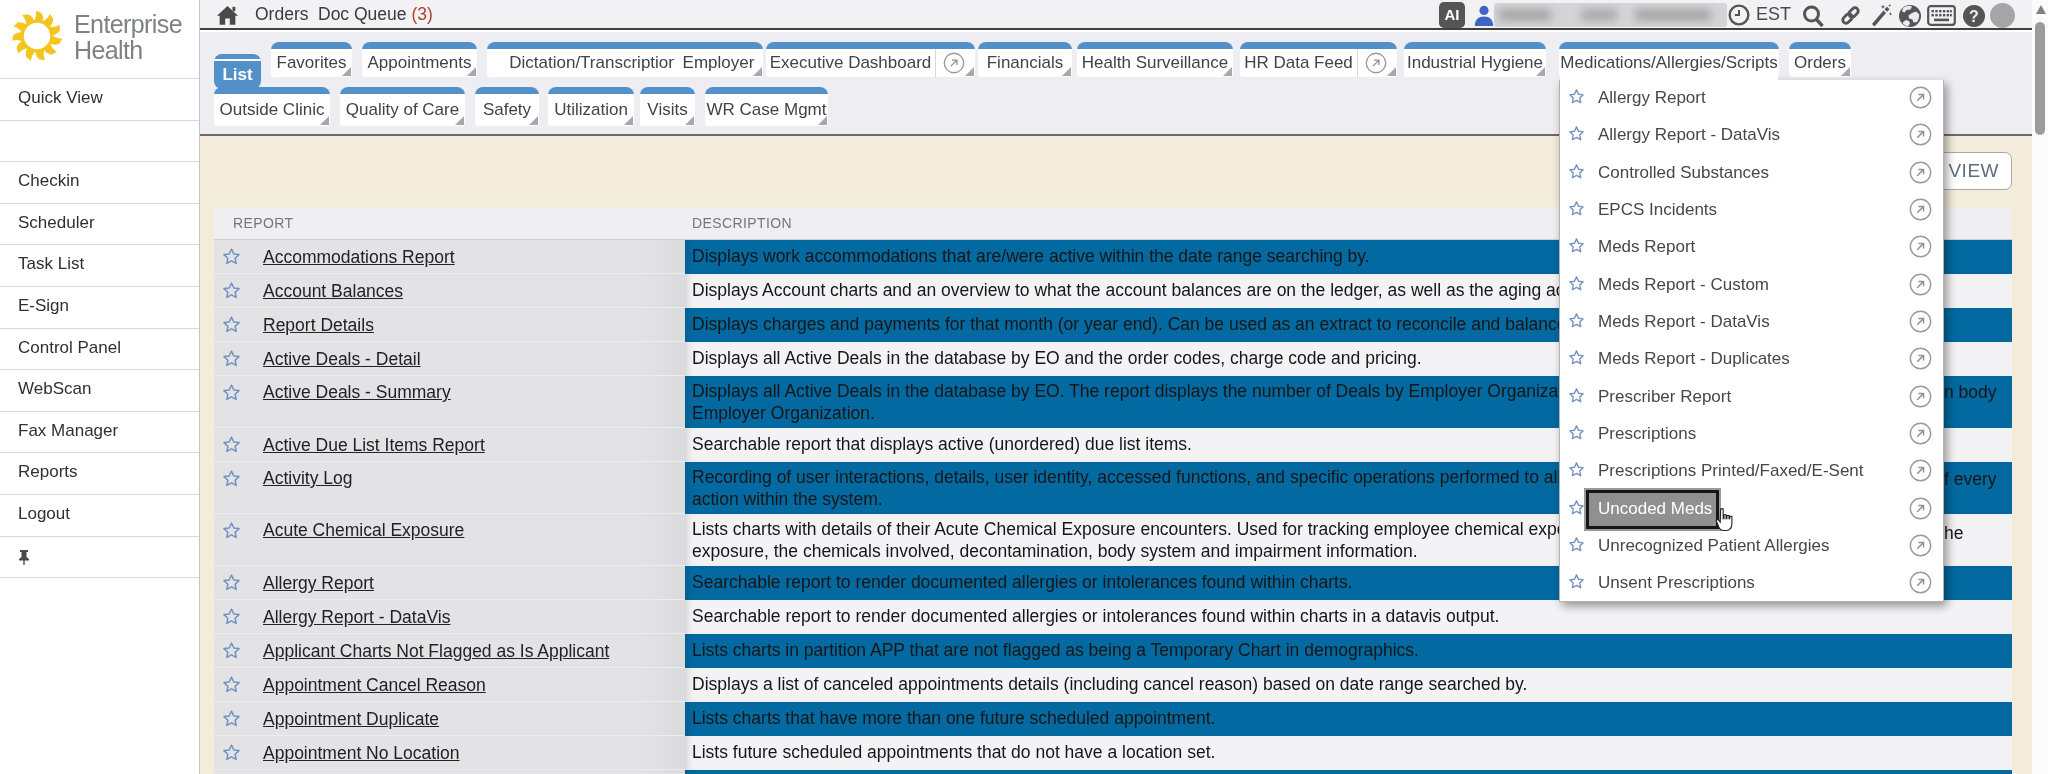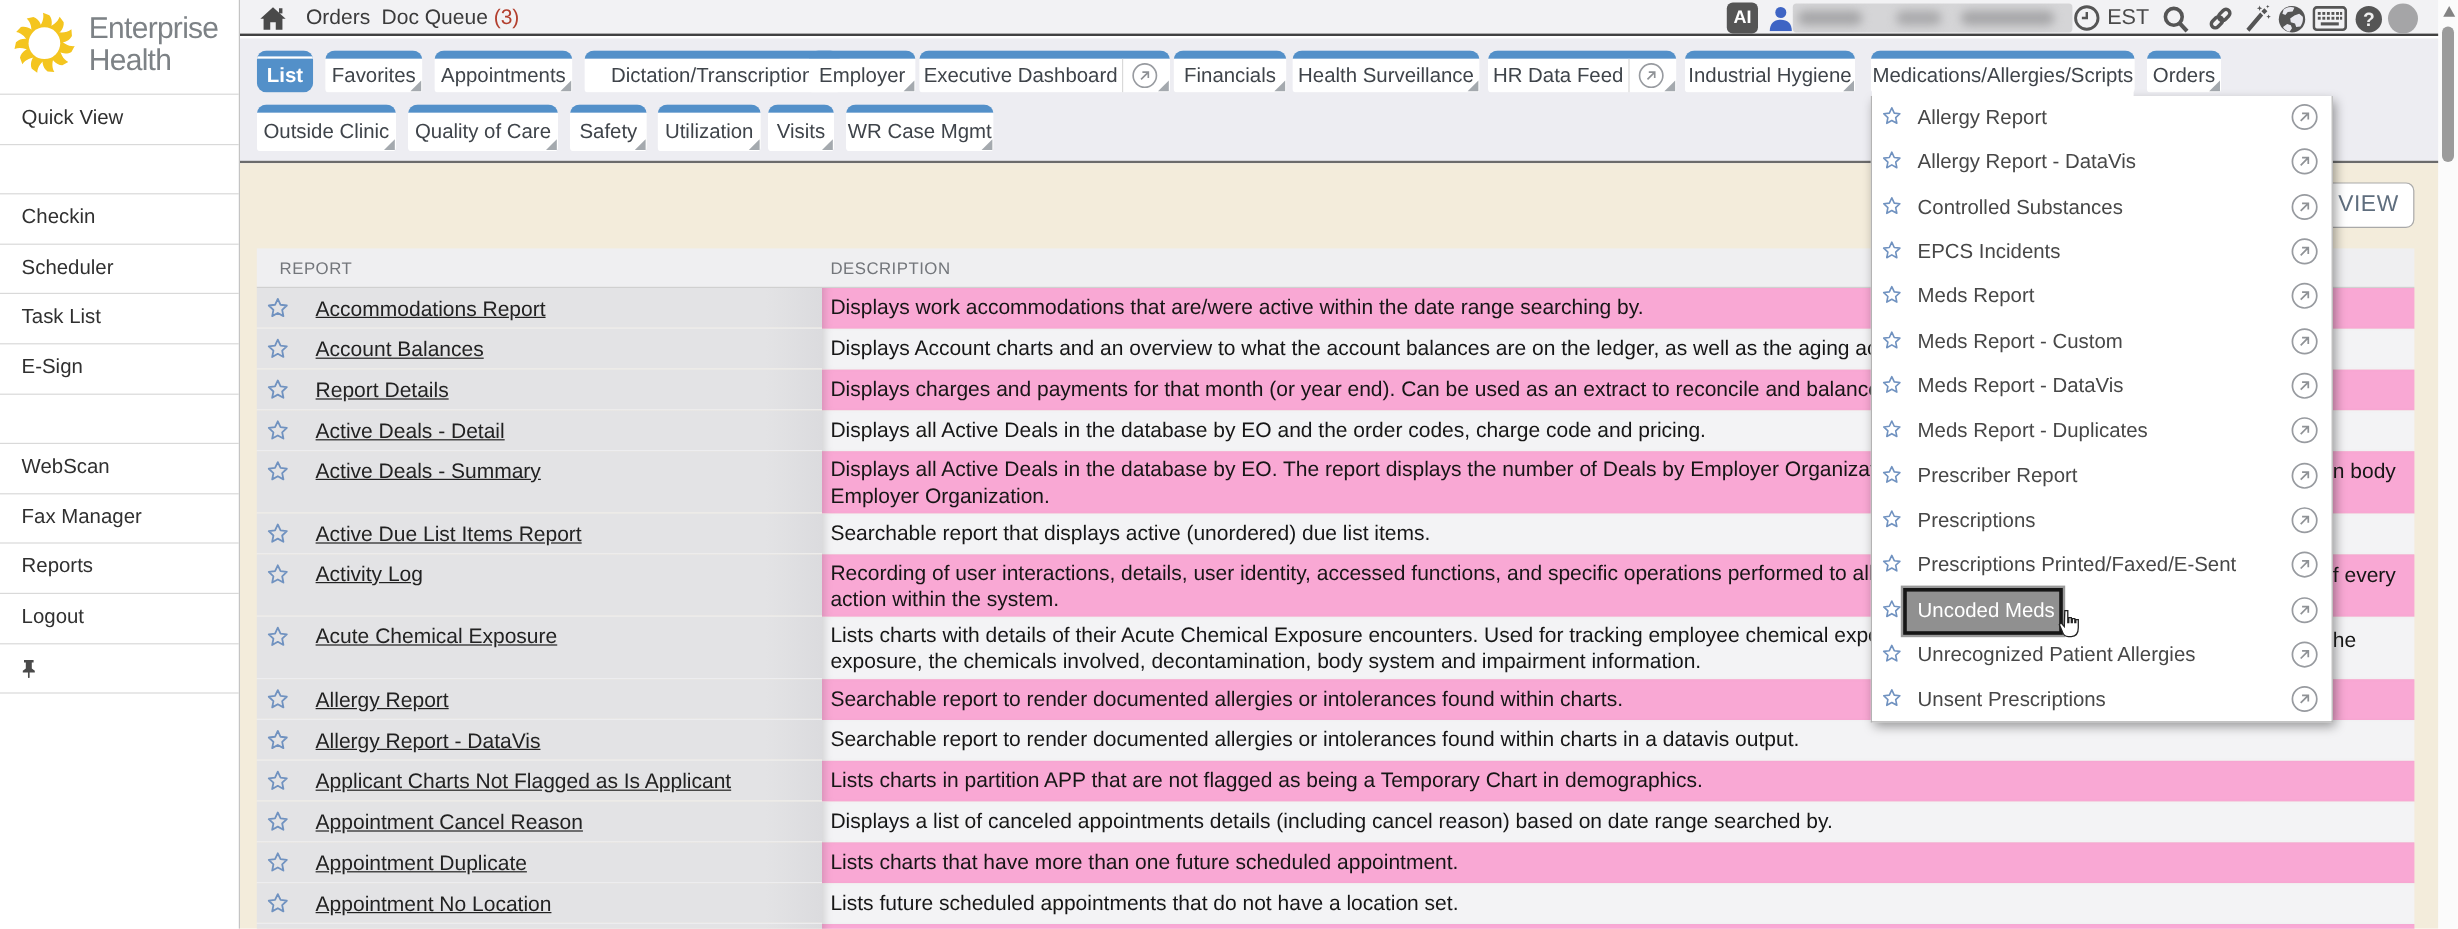--- a/index.html
+++ b/index.html
@@ -17,21 +17,21 @@
 line-height:27px;white-space:nowrap;position:relative}
 .tab.sel .bod{background:#5390c9;color:#fff;font-weight:bold}
 .tab.sel .cap{border-bottom:2px solid #fff}
 .tab.sel{border-radius:8px}
 .tab.r2{height:39px}
 .tab.r2 .bod{height:32px;line-height:31px}
 .tri{position:absolute;right:1px;bottom:1px;width:0;height:0;
 border-left:9px solid transparent;border-bottom:9px solid #a4a9ae}
 .hdrtxt{position:absolute;font-size:14px;color:#73767b;letter-spacing:.4px}
 .rcell{position:absolute;left:14px;width:471px;background:linear-gradient(to right,#e3e3e5 90%,#dbdbde 100%)}
-.dcell{position:absolute;left:485px;width:1327px;background:#f9a8d4;overflow:hidden;box-shadow:inset 7px 0 7px -5px rgba(0,0,0,.15)}
+.dcell{position:absolute;left:485px;width:1327px;background:#0369a1;overflow:hidden;box-shadow:inset 7px 0 7px -5px rgba(0,0,0,.15)}
 .dcell.alt{background:#f3f3f5}
 .rl{position:absolute;left:63px;font-size:17.5px;color:#222;text-decoration:underline;white-space:nowrap}
 .dt{position:absolute;left:7px;font-size:17.5px;color:#161616;white-space:nowrap;line-height:21.5px}
 .st{position:absolute;width:19px;height:19px}
 .ac{position:absolute;width:23px;height:23px}
 #ddpanel{left:1559px;top:80px;width:385px;height:522px;background:#fff;
 border:1px solid #b3b3b3;border-top:none;box-shadow:3px 4px 9px rgba(0,0,0,.4);z-index:40}
 .ddi{position:absolute;left:0;width:383px;height:37px}
 .ddi .st{left:8px;top:9px;width:17px;height:17px}
 .ddi .lb{position:absolute;left:38px;top:0;line-height:37px;font-size:17px;color:#474747;white-space:nowrap}
@@ -95,20 +95,21 @@
 <div class="sep" style="top:119.6px"></div>
 <div class="sep" style="top:161.2px"></div>
 <div class="mitem" style="top:161.2px">Checkin</div>
 <div class="sep" style="top:202.8px"></div>
 <div class="mitem" style="top:202.8px">Scheduler</div>
 <div class="sep" style="top:244.4px"></div>
 <div class="mitem" style="top:244.4px">Task List</div>
 <div class="sep" style="top:286.0px"></div>
 <div class="mitem" style="top:286px">E-Sign</div>
 <div class="sep" style="top:327.6px"></div>
+<div class="mitem" style="top:327.6px">Control Panel</div>
 <div class="sep" style="top:369.2px"></div>
 <div class="mitem" style="top:369.2px">WebScan</div>
 <div class="sep" style="top:410.8px"></div>
 <div class="mitem" style="top:410.8px">Fax Manager</div>
 <div class="sep" style="top:452.4px"></div>
 <div class="mitem" style="top:452.4px">Reports</div>
 <div class="sep" style="top:494.0px"></div>
 <div class="mitem" style="top:494px">Logout</div>
 <div class="sep" style="top:535.6px"></div>
 <svg class="abs" style="left:17px;top:548.6px" width="14" height="16" viewBox="0 0 14 16">
@@ -174,21 +175,21 @@
         <rect x="7" y="13.6" width="15" height="2.6"></rect>
       </g>
     </svg>
 <svg class="icon" style="left:1762px;top:4px" width="24" height="24" viewBox="0 0 24 24">
       <circle cx="12" cy="12" r="11" fill="#555"></circle>
       <text x="12" y="17.5" text-anchor="middle" font-family="Liberation Sans" font-size="16" font-weight="bold" fill="#f0f0f0">?</text>
     </svg>
 <div class="abs" style="left:1790px;top:3px;width:25px;height:25px;border-radius:50%;background:#a5a5a7"></div>
 </div>
 <div id="tabarea" class="abs">
-<div class="tab sel" style="left:14px;top:10px;width:47px">
+<div class="tab sel" style="left:14px;top:22px;width:47px">
       <div class="cap"></div>
       <div class="bod">List</div>
     </div>
 <div class="tab" style="left:71px;top:10px;width:81px">
       <div class="cap"></div>
       <div class="bod">Favorites</div>
       <div class="tri"></div>
     </div>
 <div class="tab" style="left:162px;top:10px;width:115px">
       <div class="cap"></div>

